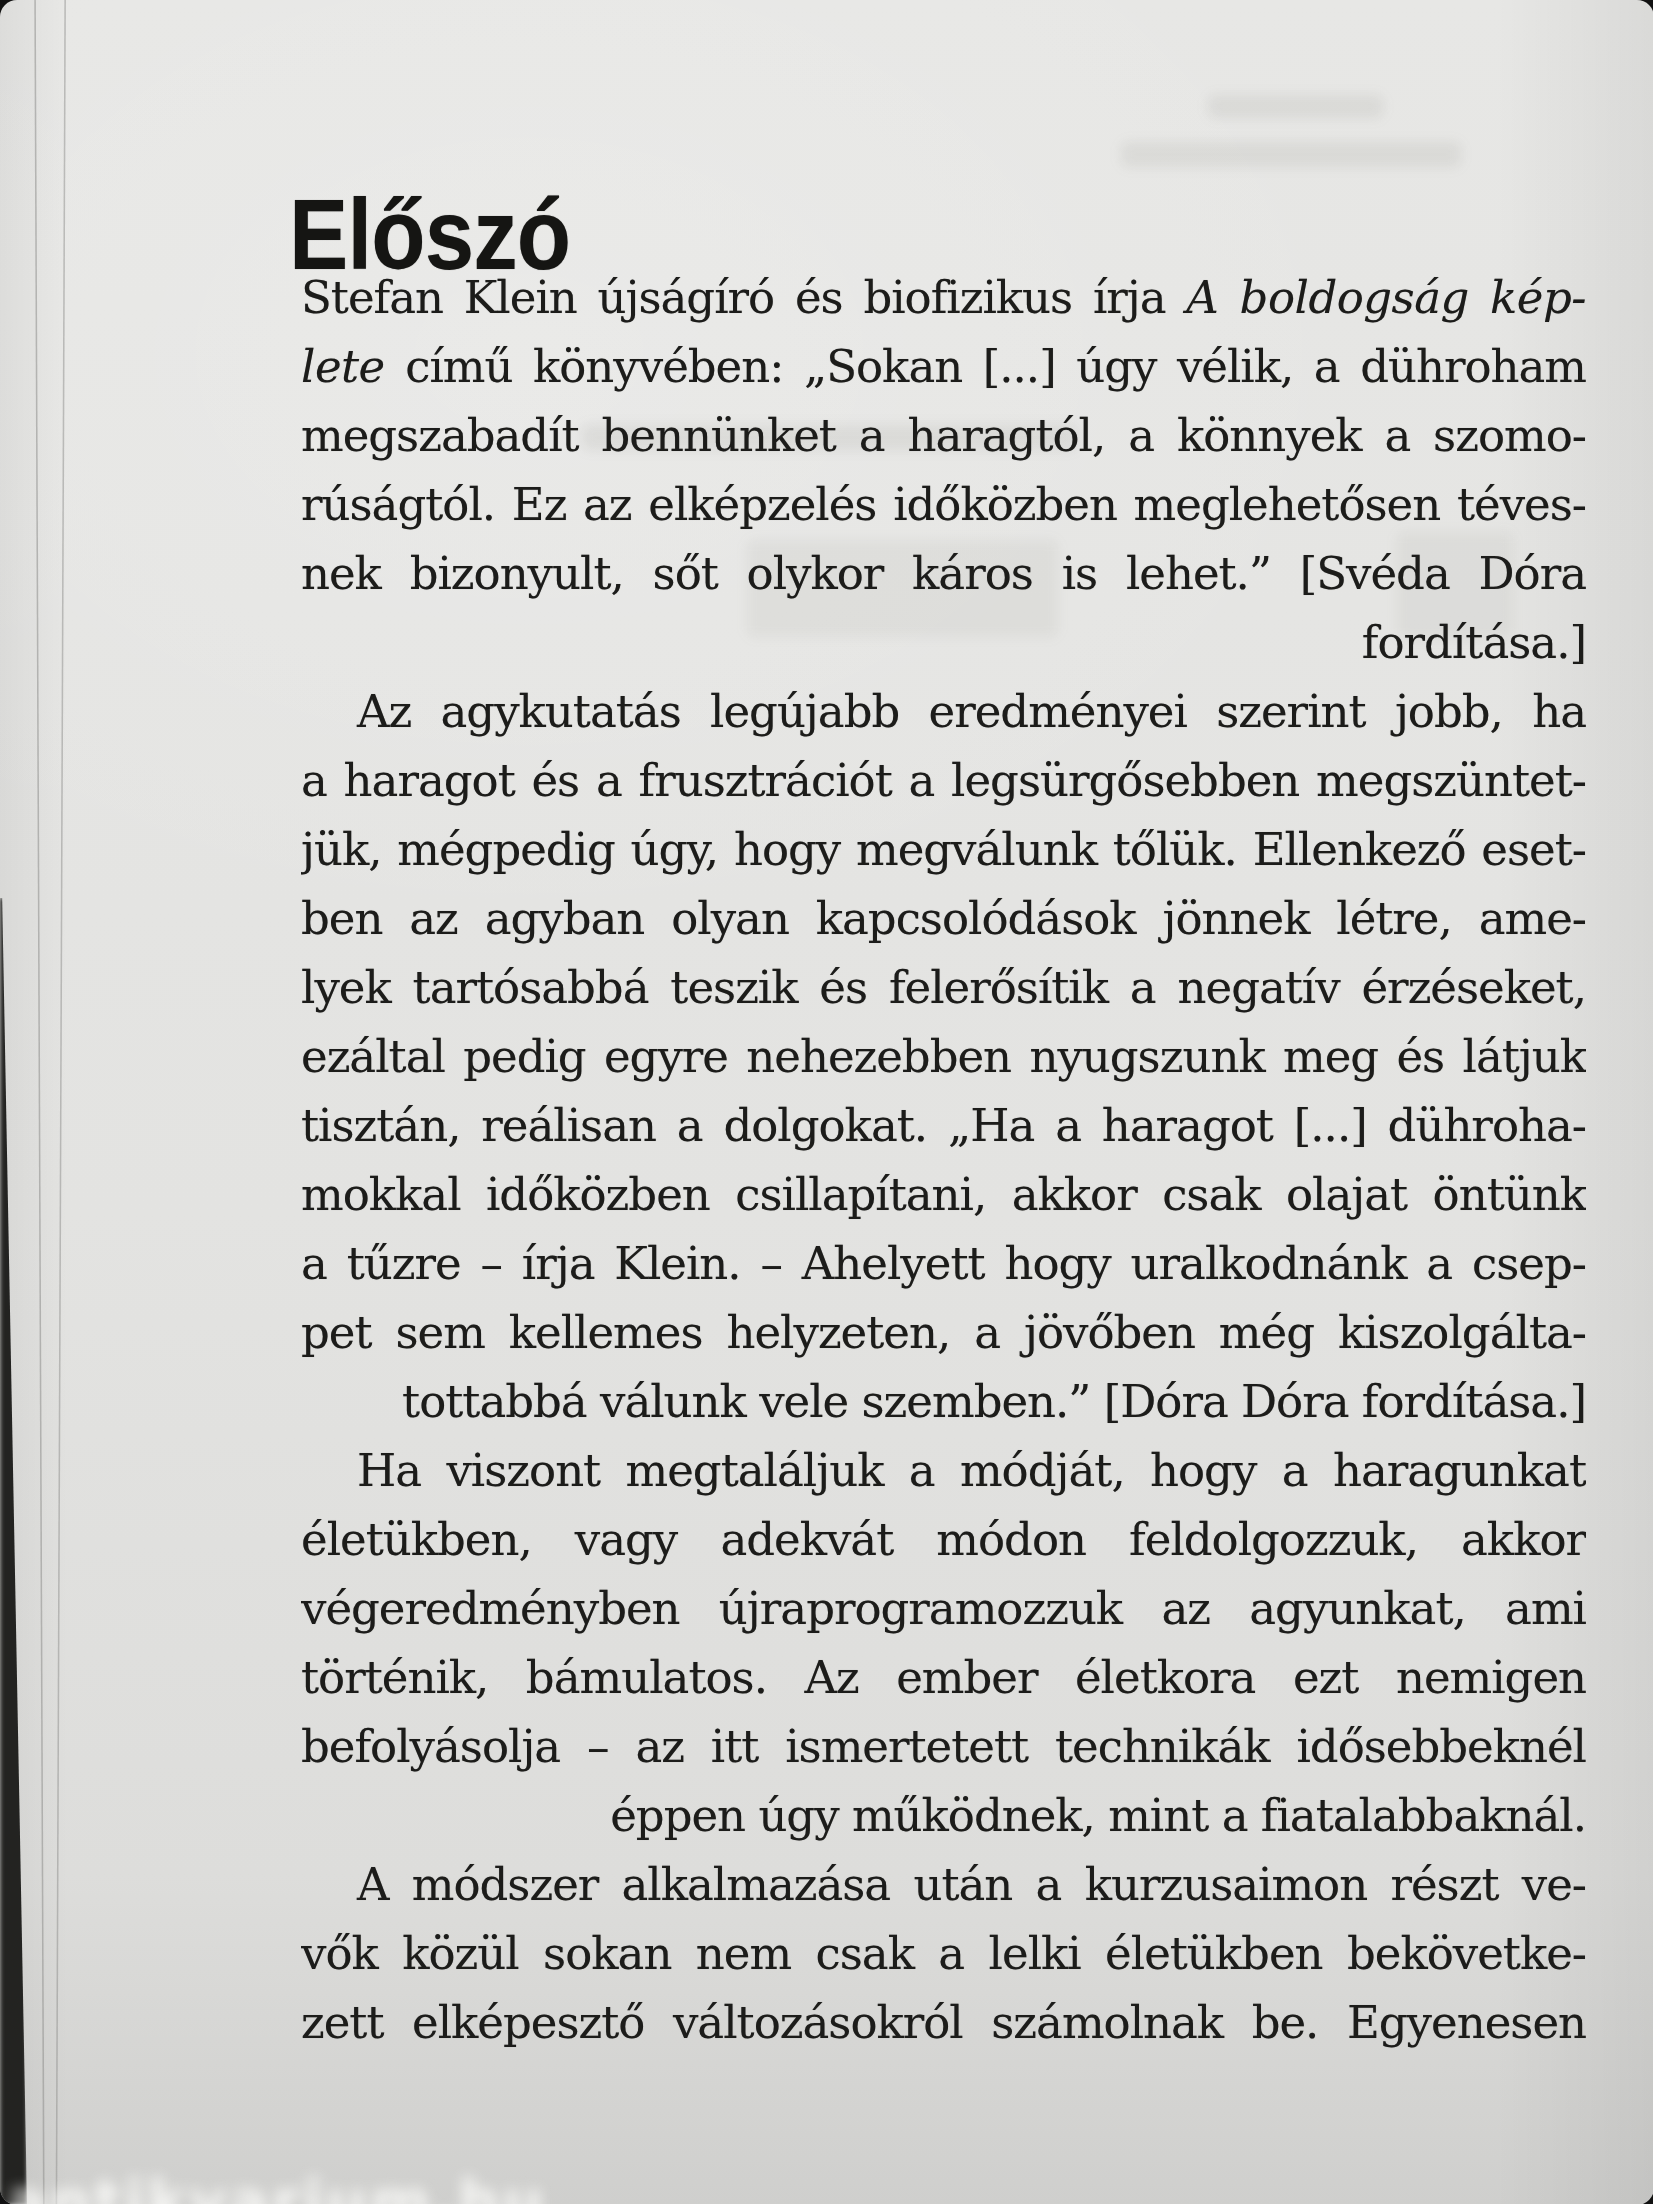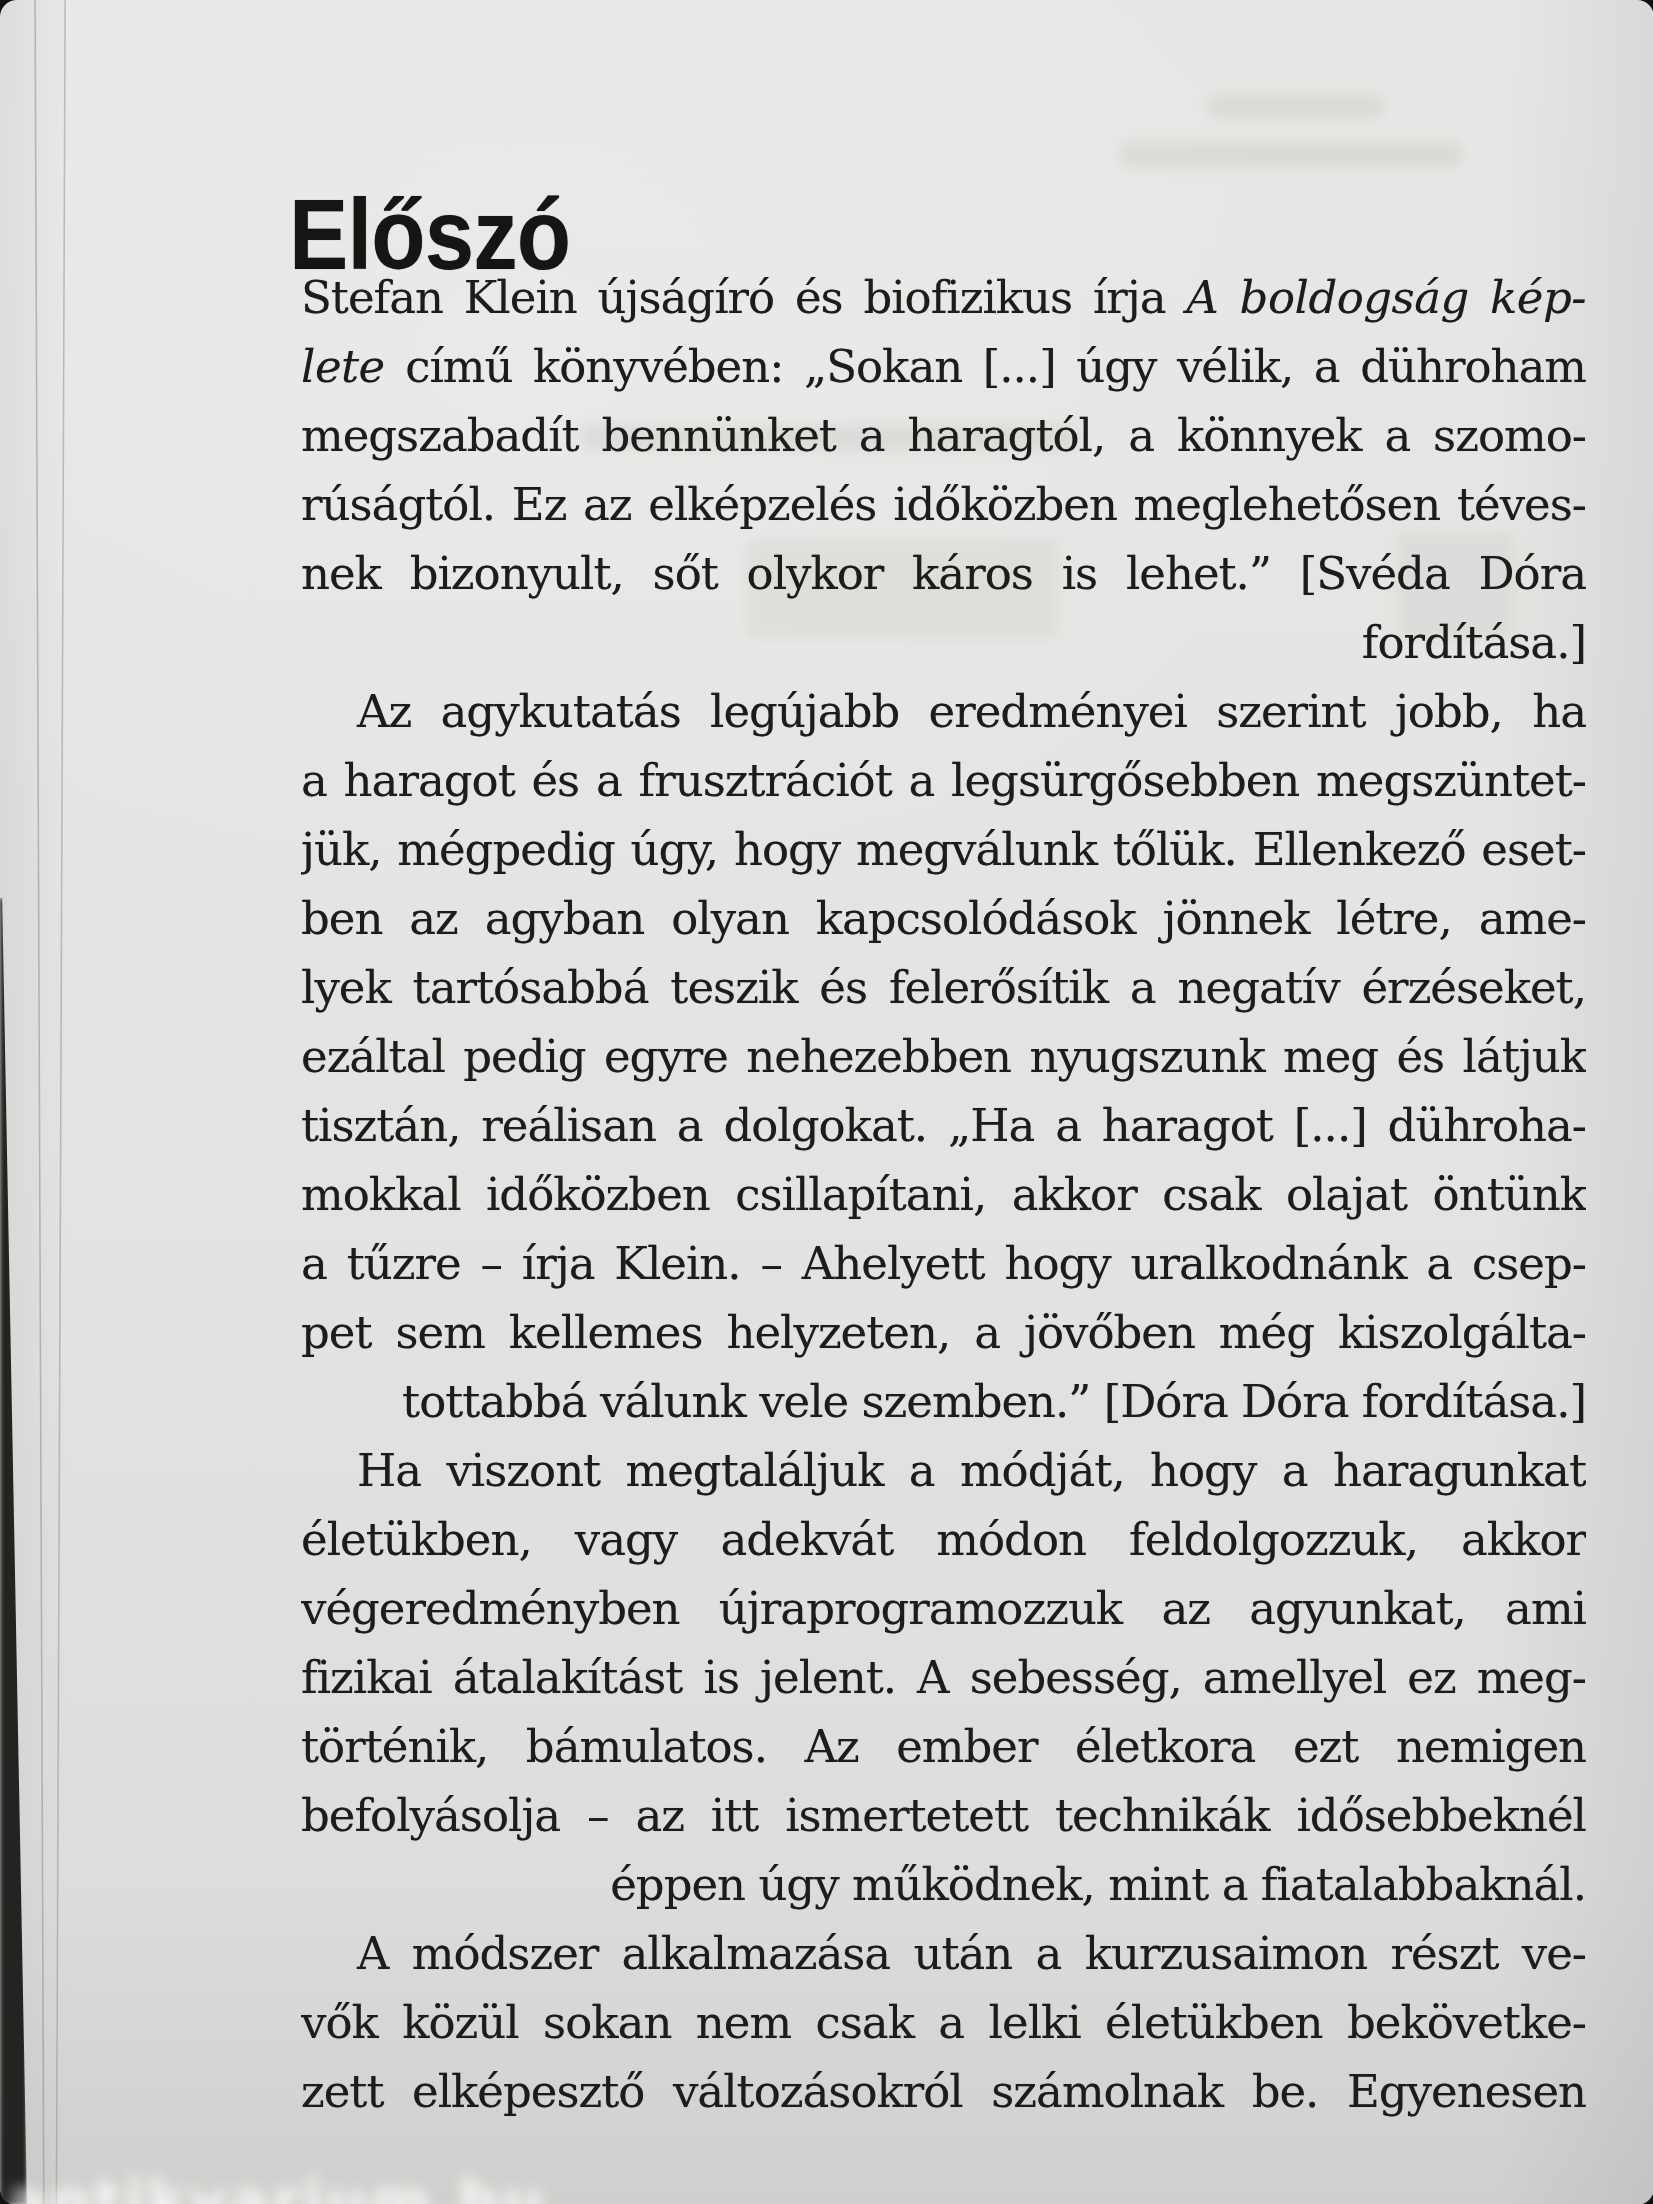--- a/index.html
+++ b/index.html
@@ -138,21 +138,20 @@
       <div class="line just">lyek tartósabbá teszik és felerősítik a negatív érzéseket,</div>
       <div class="line just">ezáltal pedig egyre nehezebben nyugszunk meg és látjuk</div>
       <div class="line just">tisztán, reálisan a dolgokat. „Ha a haragot [...] dühroha-</div>
       <div class="line just">mokkal időközben csillapítani, akkor csak olajat öntünk</div>
       <div class="line just">a tűzre – írja Klein. – Ahelyett hogy uralkodnánk a csep-</div>
       <div class="line just">pet sem kellemes helyzeten, a jövőben még kiszolgálta-</div>
       <div class="line">tottabbá válunk vele szemben.” [Dóra Dóra fordítása.]</div>
       <div class="line indent just">Ha viszont megtaláljuk a módját, hogy a haragunkat</div>
       <div class="line just">életükben, vagy adekvát módon feldolgozzuk, akkor</div>
       <div class="line just">végeredményben újraprogramozzuk az agyunkat, ami</div>
-      <div class="line just">fizikai átalakítást is jelent. A sebesség, amellyel ez meg-</div>
       <div class="line just">történik, bámulatos. Az ember életkora ezt nemigen</div>
       <div class="line just">befolyásolja – az itt ismertetett technikák idősebbeknél</div>
       <div class="line">éppen úgy működnek, mint a fiatalabbaknál.</div>
       <div class="line indent just">A módszer alkalmazása után a kurzusaimon részt ve-</div>
       <div class="line just">vők közül sokan nem csak a lelki életükben bekövetke-</div>
       <div class="line just">zett elképesztő változásokról számolnak be. Egyenesen</div>
     </div>
 
   <div class="watermark">antikvarium.hu</div>
 

